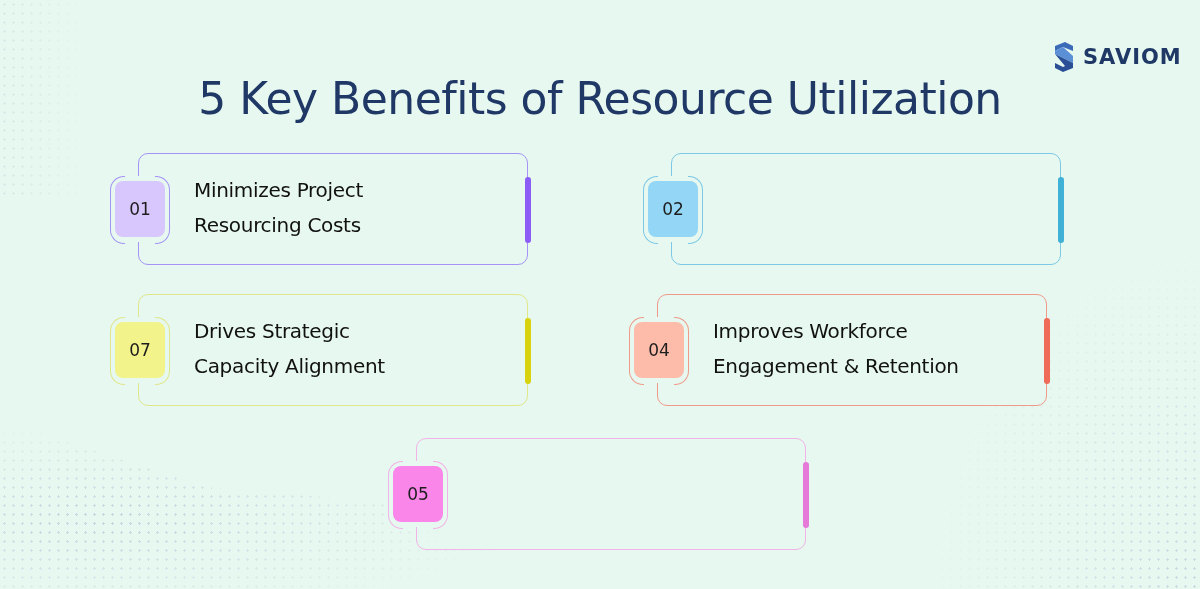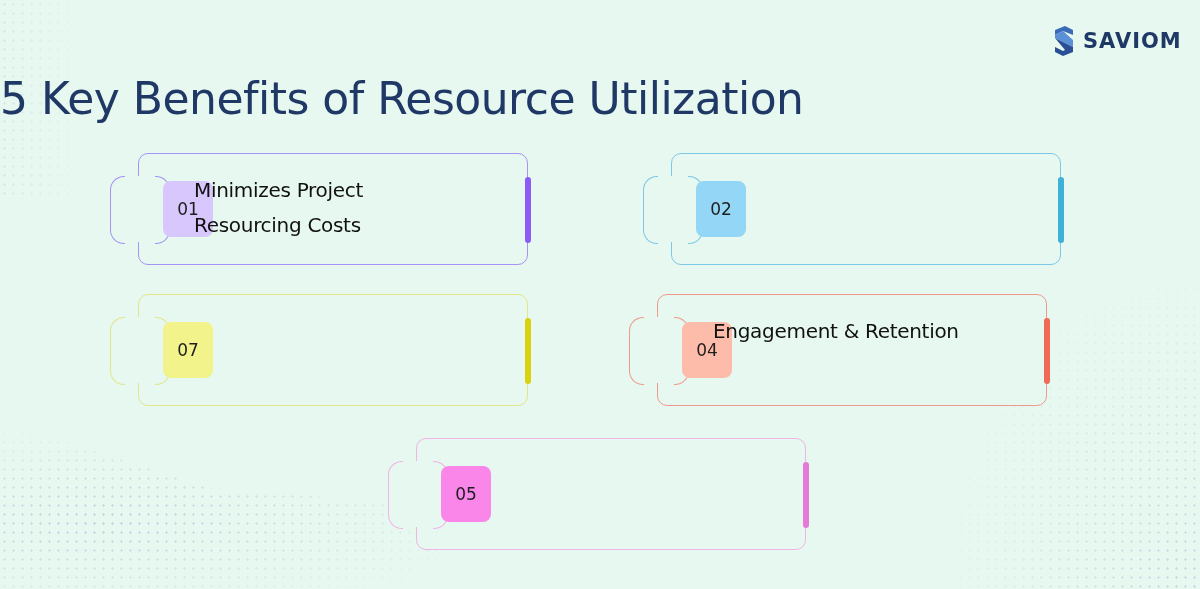--- a/index.html
+++ b/index.html
@@ -27,31 +27,31 @@
     mask-image: linear-gradient(90deg, #000, transparent);
     opacity: 0.35;
   }
   .dots.r {
     left: 920px; top: 240px; width: 280px; height: 349px;
     -webkit-mask-image: radial-gradient(ellipse at 100% 100%, #000 0%, transparent 70%);
     mask-image: radial-gradient(ellipse at 100% 100%, #000 0%, transparent 70%);
     opacity: 0.7;
   }
   .logo {
-    position: absolute; left: 1053px; top: 26px;
+    position: absolute; left: 1053px; top: 42px;
     display: flex; align-items: center; gap: 8px;
   }
   .logo-mark { width: 22px; height: 30px; }
   .logo-text {
     font-family: "DejaVu Sans", sans-serif;
     font-weight: bold; font-size: 21px; letter-spacing: 1px; color: #1f3866;
   }
   .title {
     position: absolute; left: 0; right: 0; top: 44px;
-    text-align: left;
+    text-align: center;
     font-family: "DejaVu Sans", sans-serif;
     font-size: 44px; font-weight: normal; color: #1f3866;
     letter-spacing: -0.5px;
   }
   .card {
     position: absolute; width: 418px; height: 112px;
   }
   .card .frame {
     position: absolute; left: 28px; top: 0; right: 0; bottom: 0;
     border: 1.5px solid var(--c); border-radius: 10px;
@@ -64,21 +64,21 @@
   .card .bracket::before, .card .bracket::after {
     content: ""; position: absolute; top: 0; width: 14px; height: 66px;
     border: 1.5px solid var(--c);
   }
   .card .bracket::before { left: 0; border-right: none; border-radius: 14px 0 0 14px; }
   .card .bracket::after { right: 0; border-left: none; border-radius: 0 14px 14px 0; }
   .card .num {
     position: absolute; left: 5px; top: 28px; width: 50px; height: 56px;
     border-radius: 8px; background: var(--fill);
     display: flex; align-items: center; justify-content: center;
-    font-family: "DejaVu Sans", sans-serif; font-size: 17px; color: #1e1e1e; margin-left: 48px;
+    font-family: "DejaVu Sans", sans-serif; font-size: 17px; color: #1e1e1e;
   }
   .card .text {
     position: absolute; left: 84px; top: 20px; right: 30px;
     font-family: "DejaVu Sans", sans-serif;
     font-size: 20px; line-height: 35px; color: #111; letter-spacing: -0.3px;
   }
   .card .bar {
     position: absolute; right: -3px; top: 24px; width: 6px; height: 66px;
     border-radius: 3px; background: var(--bar);
   }
@@ -118,28 +118,33 @@
   <div class="num">02</div>
   <div class="text">
   </div>
   <div class="bar"></div>
 </div>
 
 <div class="card" style="left:110px; top:294px; --c:#e2e68a; --fill:#f2f38a; --bar:#d8d20f;">
   <div class="frame"></div>
   <div class="bracket"></div>
   <div class="num">07</div>
+  <div class="text">
+    <div>Drives Strategic</div>
+    <div>Capacity Alignment</div>
+  </div>
   <div class="bar"></div>
 </div>
 
 <div class="card" style="left:629px; top:294px; --c:#f09a8a; --fill:#fdbcaa; --bar:#ef6a57;">
   <div class="frame"></div>
   <div class="bracket"></div>
   <div class="num">04</div>
   <div class="text">
+    <div>Improves Workforce</div>
     <div>Engagement &amp; Retention</div>
   </div>
   <div class="bar"></div>
 </div>
 
 <div class="card" style="left:388px; top:438px; --c:#f2b3e6; --fill:#fa86ea; --bar:#e67ad8;">
   <div class="frame"></div>
   <div class="bracket"></div>
   <div class="num">05</div>
   <div class="bar"></div>

